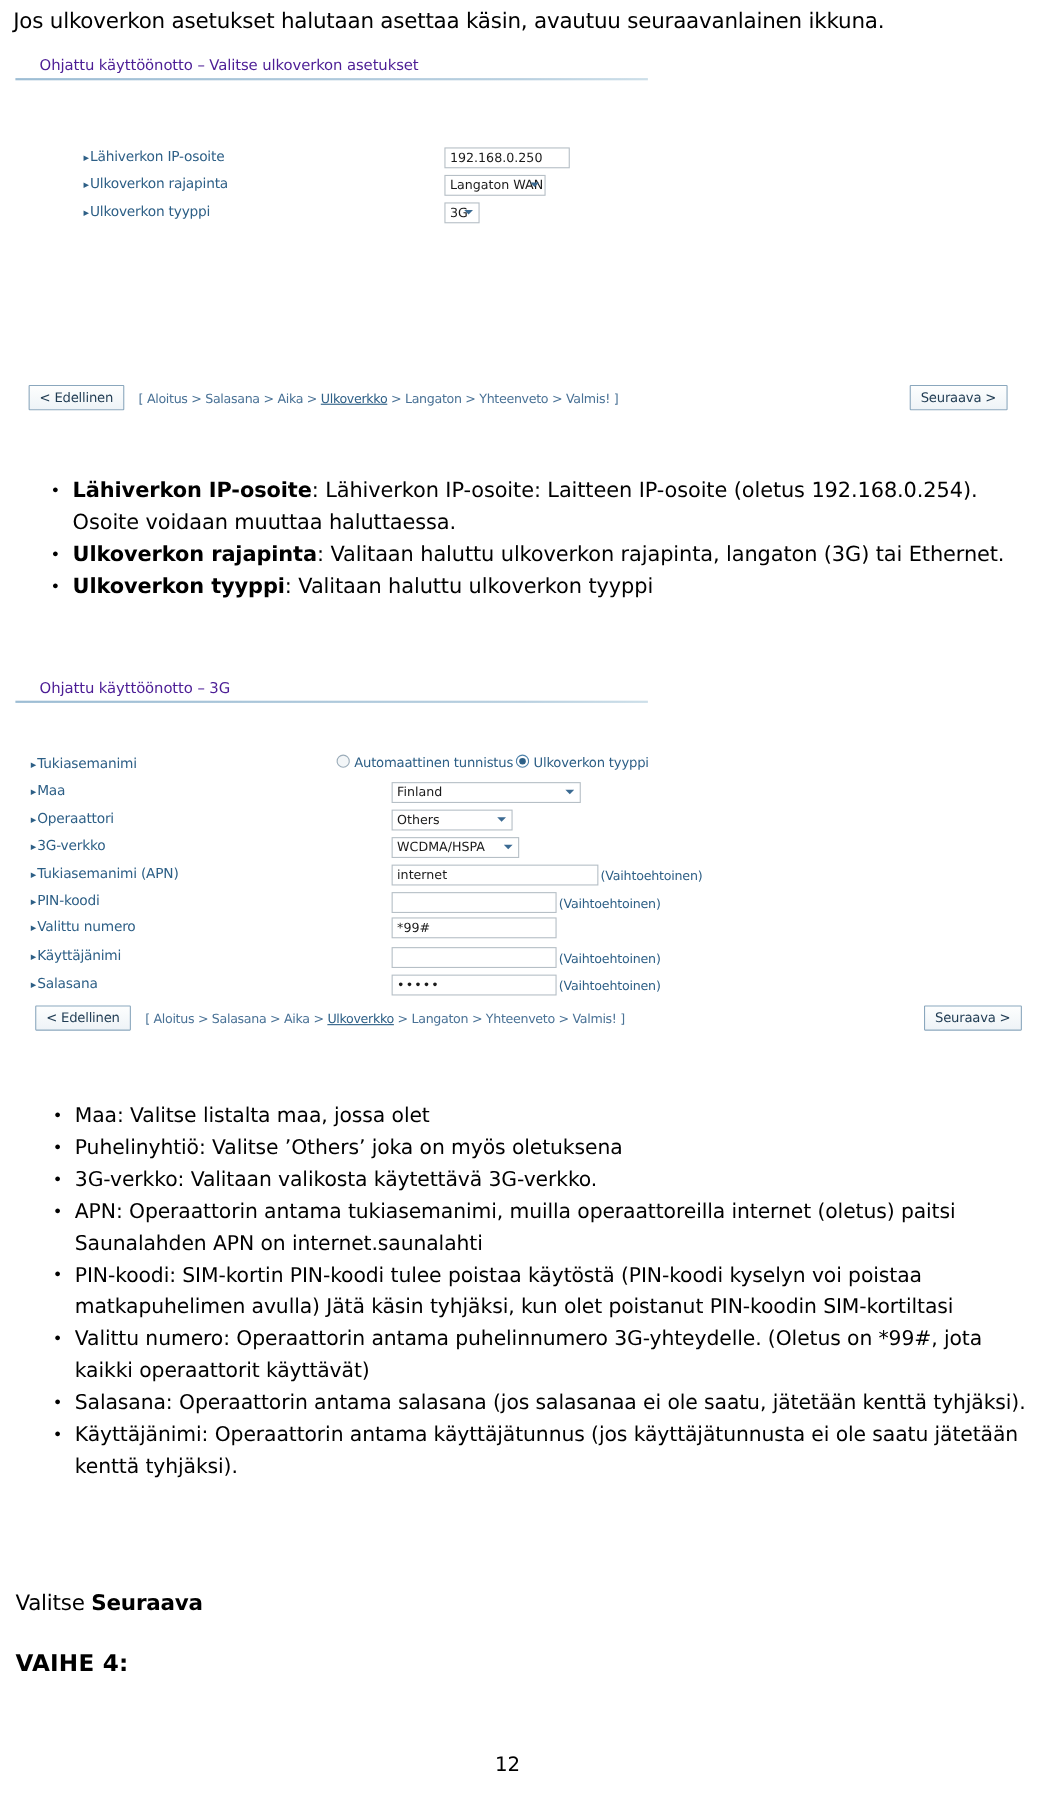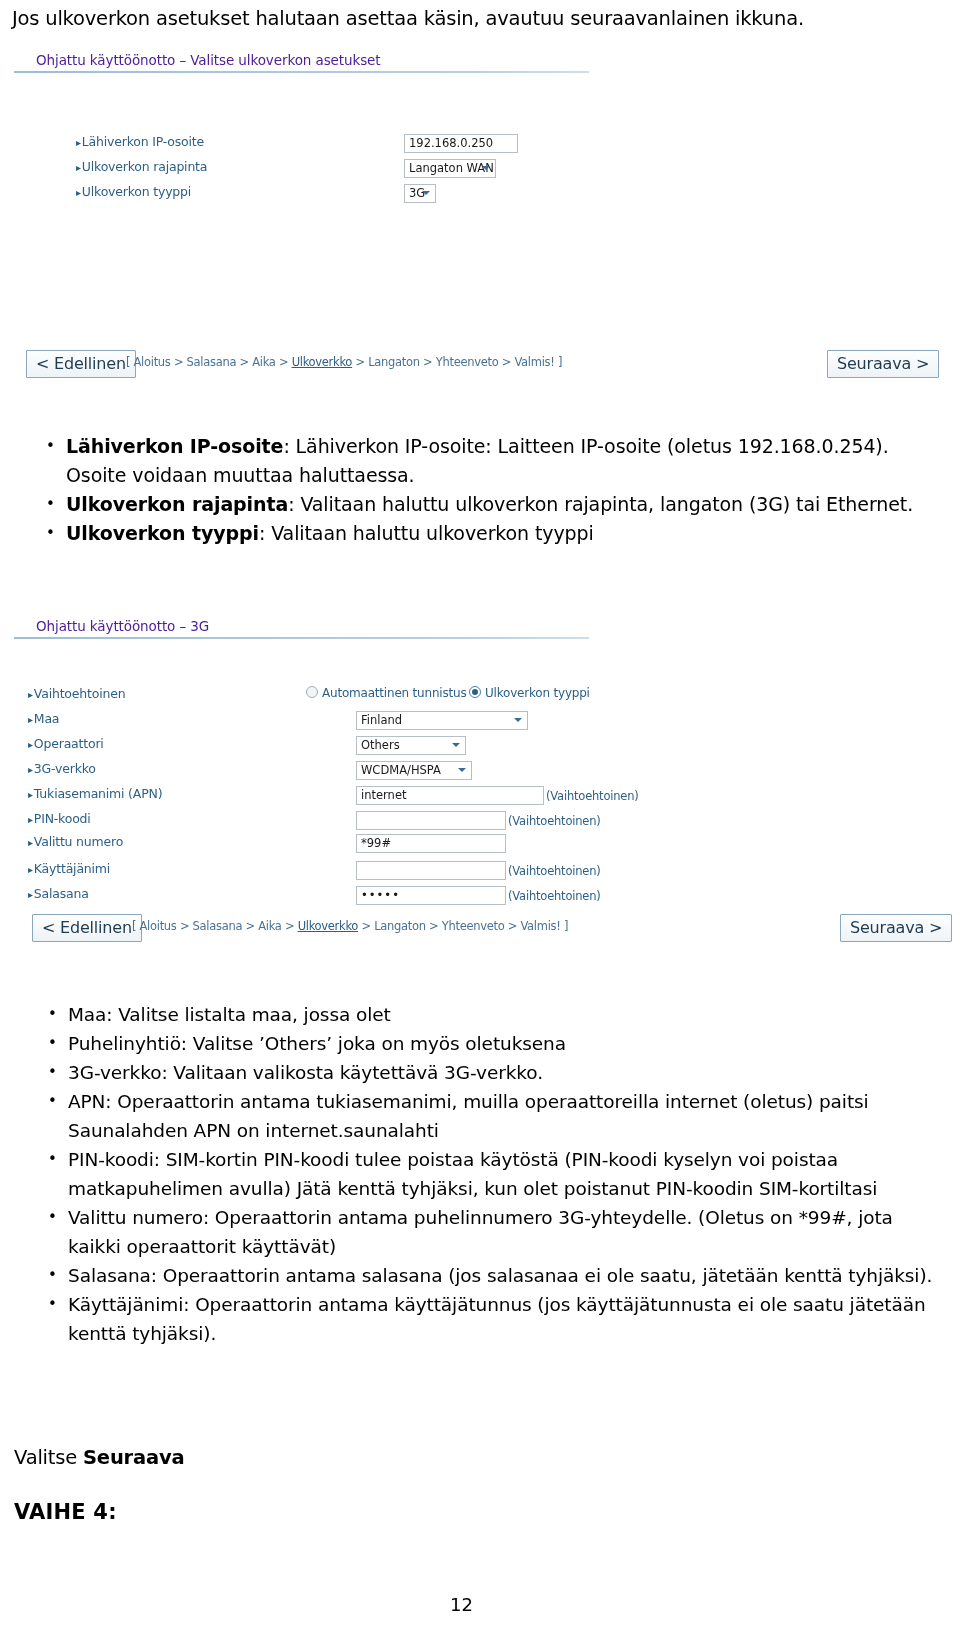--- a/index.html
+++ b/index.html
@@ -150,21 +150,21 @@
     width: 6px; height: 6px;
     border-radius: 50%;
     background: #2c5f86;
   }
 
   
   .navbtn {
     position: absolute;
     border: 1px solid #8aa7bd;
     background: linear-gradient(to bottom, #fdfefe, #eef3f7);
-    font-size: 16px;
+    font-size: 12px;
     color: #1f3b52;
     padding: 3px 9px 4px 9px;
     white-space: nowrap;
     border-radius: 1px;
     letter-spacing: -0.2px;
   }
   .breadcrumb {
     position: absolute;
     font-size: 11.5px;
     color: #4a7296;
@@ -284,21 +284,21 @@
 </ul>
 
 <div class="shot" id="shot2" style="left:14px; top:618px; width:932px; height:335px;">
 
   <div class="shot-title-wrap">
     <div class="shot-title">Ohjattu käyttöönotto – 3G</div>
     <div class="shot-title-rule"></div>
   </div>
 
   <div class="frow" style="top:68px;">
-    <span class="flabel" style="left:14px;"><span class="arrow">▸</span><span>Vaihtoehtoinen</span></span>
+    <span class="flabel" style="left:14px;"><span class="arrow">▸</span><span>Tukiasemanimi</span></span>
     <span class="radio-item" style="left:292px;"><span class="radio-dot"></span><span>Automaattinen tunnistus</span></span>
     <span class="radio-item" style="left:455px;"><span class="radio-dot on"></span><span>Ulkoverkon tyyppi</span></span>
   </div>
 
   <div class="frow" style="top:118px;">
     <span class="flabel" style="left:14px;"><span class="arrow">▸</span><span>Operaattori</span></span>
     <span class="ctrl" style="left:342px;">
       <span class="selectbox" style="display:inline-block; width:100px;"><span>Others</span><span class="caret"></span></span>
     </span>
   </div>
@@ -359,21 +359,21 @@
   <div class="navbtn" style="left:18px; top:296px;">&lt; Edellinen</div>
   <div class="breadcrumb" style="left:118px; top:301px;">[ <span>Aloitus</span> &gt; <span>Salasana</span> &gt; <span>Aika</span> &gt; <span class="cur">Ulkoverkko</span> &gt; <span>Langaton</span> &gt; <span>Yhteenveto</span> &gt; <span>Valmis!</span> ]</div>
   <div class="navbtn" style="left:826px; top:296px;">Seuraava &gt;</div>
 </div>
 
 <ul class="bullets b2">
   <li>Maa: Valitse listalta maa, jossa olet</li>
   <li>Puhelinyhtiö: Valitse ’Others’ joka on myös oletuksena</li>
   <li>3G-verkko: Valitaan valikosta käytettävä 3G-verkko.</li>
   <li>APN: Operaattorin antama tukiasemanimi, muilla operaattoreilla internet (oletus) paitsi Saunalahden APN on internet.saunalahti</li>
-  <li>PIN-koodi: SIM-kortin PIN-koodi tulee poistaa käytöstä (PIN-koodi kyselyn voi poistaa matkapuhelimen avulla) Jätä kenttä tyhjäksi, kun olet poistanut PIN-koodin SIM-kortiltasi</li>
+  <li>PIN-koodi: SIM-kortin PIN-koodi tulee poistaa käytöstä (PIN-koodi kyselyn voi poistaa matkapuhelimen avulla) Jätä käsin tyhjäksi, kun olet poistanut PIN-koodin SIM-kortiltasi</li>
   <li>Valittu numero: Operaattorin antama puhelinnumero 3G-yhteydelle. (Oletus on *99#, jota kaikki operaattorit käyttävät)</li>
   <li>Salasana: Operaattorin antama salasana (jos salasanaa ei ole saatu, jätetään kenttä tyhjäksi).</li>
   <li>Käyttäjänimi: Operaattorin antama käyttäjätunnus (jos käyttäjätunnusta ei ole saatu jätetään kenttä tyhjäksi).</li>
 </ul>
 
 <div class="tagline"><span>Valitse </span><b>Seuraava</b></div>
 <div class="vaihe">VAIHE 4:</div>
 <div class="pageno">12</div>
 
 </body></html>

